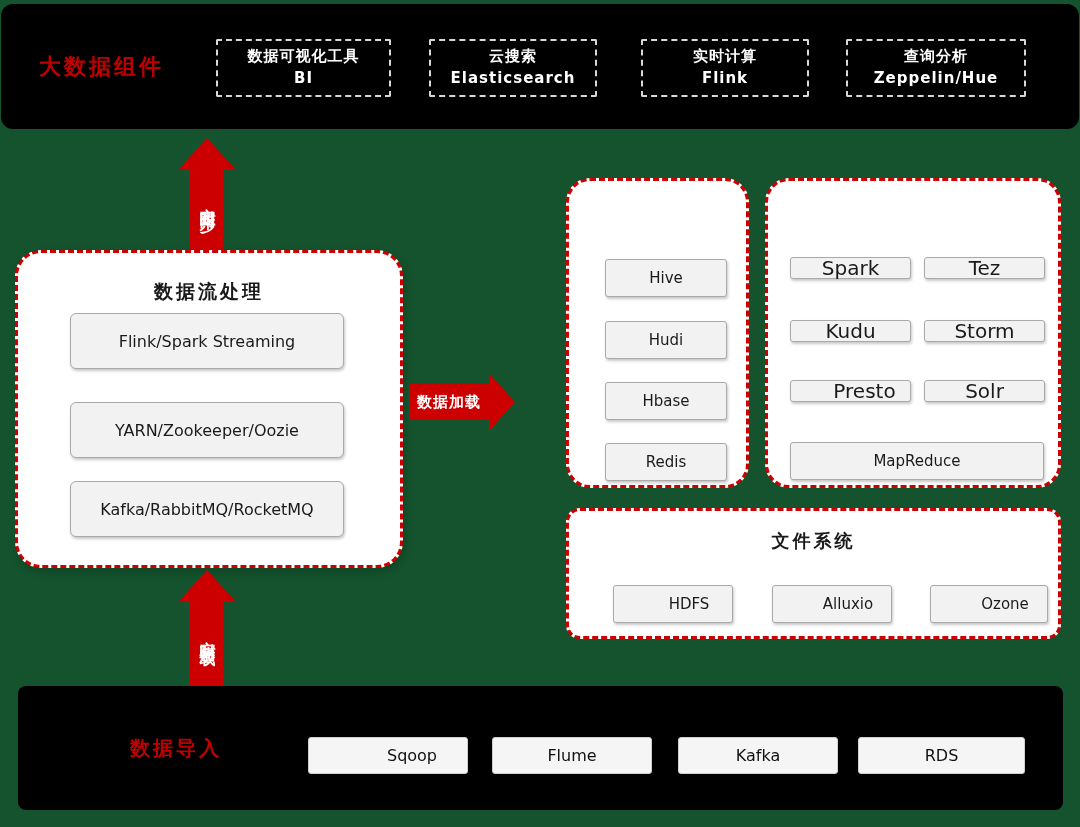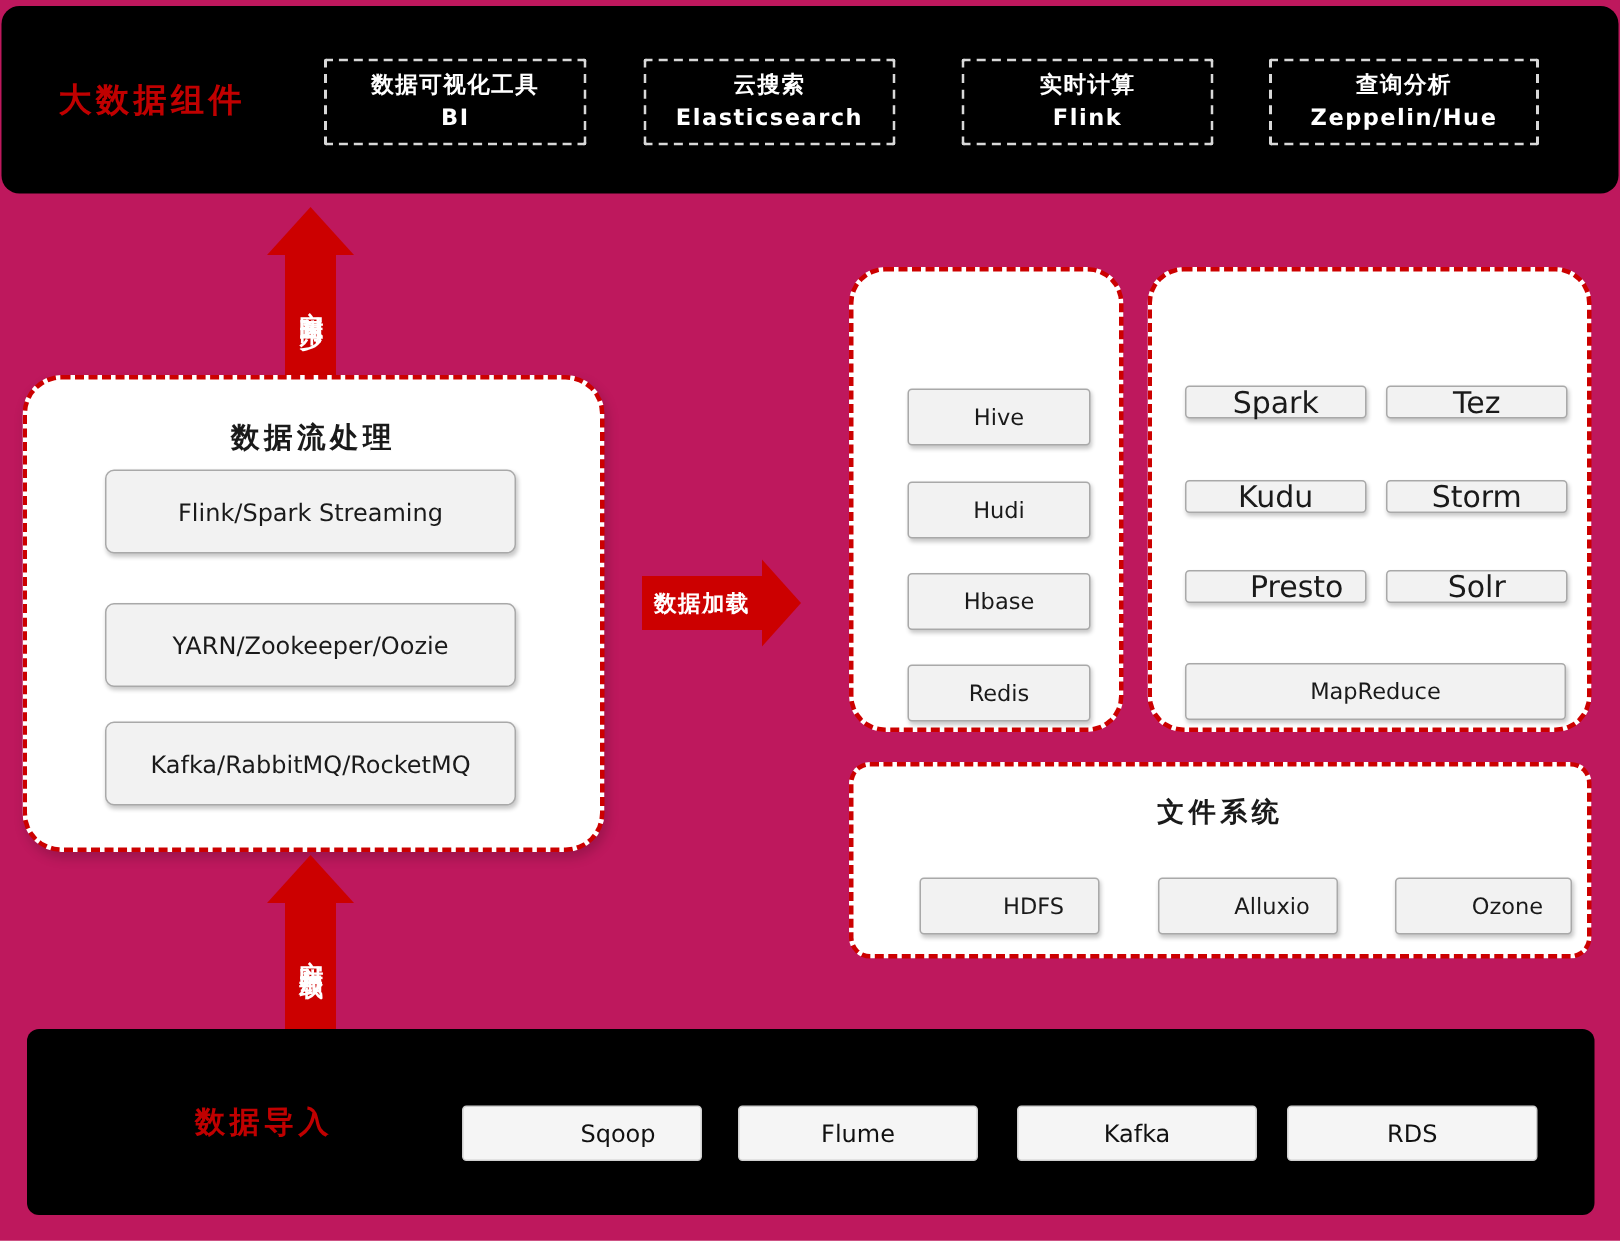--- a/index.html
+++ b/index.html
@@ -3,21 +3,21 @@
 <meta charset="utf-8">
 <style>
   :root{
     --red:#cc0000;
     --red-text:#c00000;
     --bar-bg:#000000;
     --box-bg:#f2f2f2;
   }
   *{box-sizing:border-box;margin:0;padding:0;}
   body{background:#ffffff;font-family:"DejaVu Sans","Liberation Sans",sans-serif;}
-  .canvas{position:relative;width:1080px;height:827px;background:#be185d;overflow:hidden;}
+  .canvas{position:relative;width:1080px;height:827px;background:#14532d;overflow:hidden;}
 
   
   .top-bar{position:absolute;left:1px;top:4px;width:1078px;height:125px;background:var(--bar-bg);border-radius:12px;}
   .top-bar-label{position:absolute;left:38px;top:50%;transform:translateY(-50%);color:var(--red-text);font-size:22px;font-weight:bold;letter-spacing:3px;}
   .top-item{position:absolute;top:35px;height:58px;border:2px dashed #d8d8d8;border-radius:2px;color:#ffffff;font-weight:bold;font-size:15px;line-height:1.45;display:flex;flex-direction:column;align-items:center;justify-content:center;text-align:center;letter-spacing:1px;}
 
   
   .dashed-panel{position:absolute;border:3px dashed var(--red);background:#ffffff;}
   .stream-panel{left:15px;top:250px;width:388px;height:318px;border-radius:26px;box-shadow:2px 4px 8px rgba(0,0,0,0.18);}
   .panel-title{position:absolute;top:26px;left:0;width:100%;text-align:center;font-weight:bold;font-size:19px;color:#1a1a1a;letter-spacing:3px;}
@@ -35,21 +35,21 @@
   .fs-panel{left:566px;top:508px;width:495px;height:131px;border-radius:14px;}
   .fs-title{position:absolute;top:18px;left:0;width:100%;text-align:center;font-weight:bold;font-size:18px;color:#1a1a1a;letter-spacing:3px;}
   .fs-item{top:74px;width:120px;height:38px;font-size:15px;border-radius:3px;padding-left:32px;}
 
   
   .up-arrow{position:absolute;width:58px;}
   .up-arrow .head{position:absolute;top:0;left:0;width:0;height:0;border-left:29px solid transparent;border-right:29px solid transparent;border-bottom:32px solid var(--red);}
   .up-arrow .shaft{position:absolute;top:31px;bottom:0;left:12px;width:34px;background:var(--red);}
   .up-arrow .label{position:absolute;inset:0;padding-top:12px;display:flex;align-items:center;justify-content:center;writing-mode:vertical-lr;text-orientation:upright;color:#ffffff;font-weight:bold;font-size:16px;letter-spacing:3px;}
 
-  .right-arrow{position:absolute;left:428px;top:373px;width:106px;height:58px;}
+  .right-arrow{position:absolute;left:409px;top:373px;width:106px;height:58px;}
   .right-arrow .shaft{position:absolute;left:0;top:11px;width:80px;height:36px;background:var(--red);display:flex;align-items:center;justify-content:center;color:#ffffff;font-weight:bold;font-size:15px;letter-spacing:1px;}
   .right-arrow .head{position:absolute;left:80px;top:0;width:0;height:0;border-top:29px solid transparent;border-bottom:29px solid transparent;border-left:26px solid var(--red);}
 
   
   .bottom-bar{position:absolute;left:18px;top:686px;width:1045px;height:124px;background:var(--bar-bg);border-radius:8px;}
   .bottom-bar-label{position:absolute;left:112px;top:50%;transform:translateY(-50%);color:var(--red-text);font-size:20px;font-weight:bold;letter-spacing:3px;}
   .bottom-item{position:absolute;top:51px;height:37px;background:#f5f5f5;border:1px solid #cfcfcf;border-radius:3px;display:flex;align-items:center;justify-content:center;font-size:16px;color:#111111;}
 </style>
 </head>
 <body>

